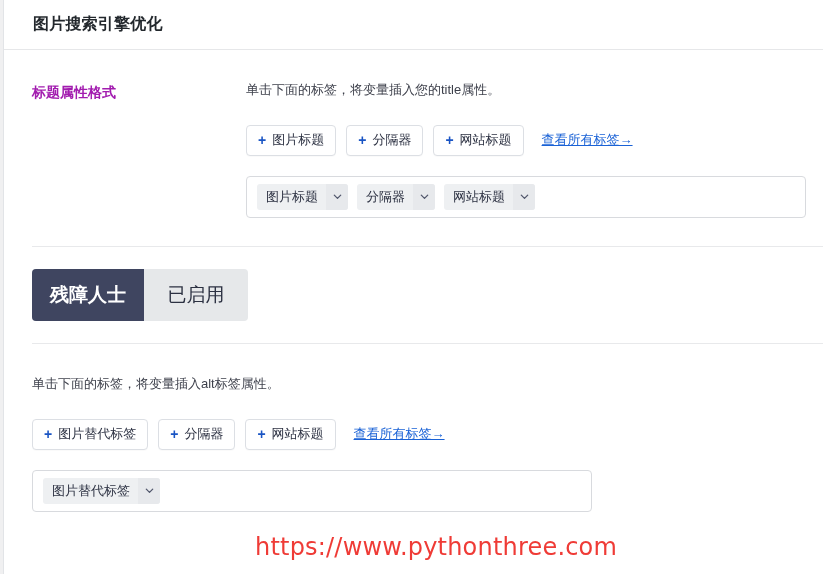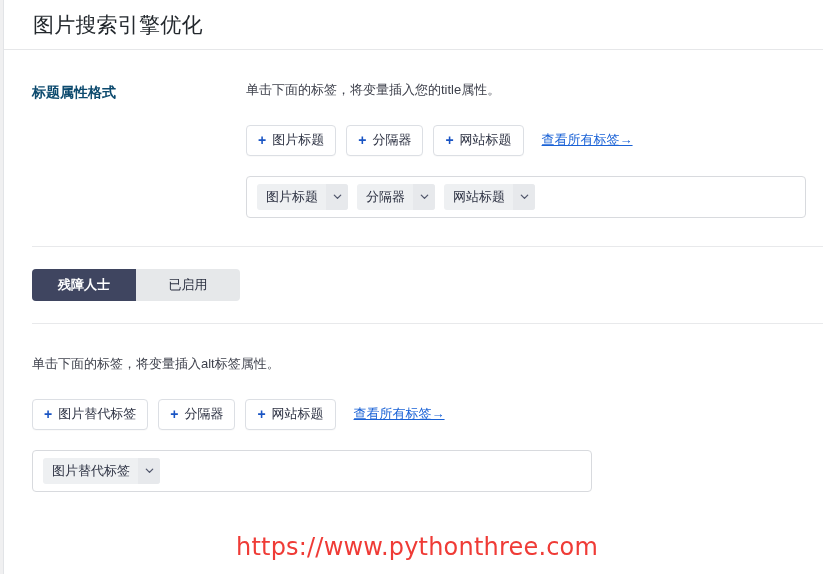--- a/index.html
+++ b/index.html
@@ -27,40 +27,40 @@
   }
   
   .card-header {
     height: 50px;
     display: flex;
     align-items: center;
     padding: 0 0 0 29px;
     border-bottom: 1px solid #e6e7e9;
   }
   .card-title {
-    font-size: 21px;
-    font-weight: normal;
+    font-size: 16px;
+    font-weight: bold;
     color: #23282d;
     letter-spacing: .2px;
   }
   
   .row {
     display: flex;
     align-items: flex-start;
     padding: 30px 0 28px 0;
     margin: 0 28px;
     border-bottom: 1px solid #e8e9eb;
   }
   .row:last-child { border-bottom: none; }
   .row-label {
     width: 214px;
     flex: 0 0 214px;
     font-size: 14px;
     font-weight: bold;
-    color: #0c4a6e;
+    color: #a21caf;
     padding-top: 2px;
     line-height: 1.5;
   }
   .row-body {
     flex: 1 1 auto;
     min-width: 0;
   }
   .row-desc {
     font-size: 13px;
     color: #3c3f4a;
@@ -144,42 +144,42 @@
   }
   .token-caret svg { display: block; }
   
   .toggle {
     display: inline-flex;
     border-radius: 4px;
     overflow: hidden;
     background: #e6e8ea;
   }
   .toggle-opt {
-    height: 32px;
+    height: 52px;
     min-width: 104px;
     display: inline-flex;
     align-items: center;
     justify-content: center;
     padding: 0 18px;
-    font-size: 13px;
+    font-size: 19px;
     color: #2c3142;
     cursor: pointer;
     white-space: nowrap;
   }
   .toggle-opt.active {
     background: #3f4560;
     color: #ffffff;
     font-weight: bold;
   }
   .row-toggle { align-items: center; padding: 22px 0 22px 0; }
   .row-toggle .row-label { padding-top: 0; }
   
   .watermark {
     position: absolute;
-    left: 236px;
+    left: 255px;
     top: 533px;
     font-family: "DejaVu Sans", sans-serif;
     font-size: 24px;
     color: #ef3b36;
     white-space: nowrap;
     pointer-events: none;
     letter-spacing: .2px;
   }
 </style>
 </head>

